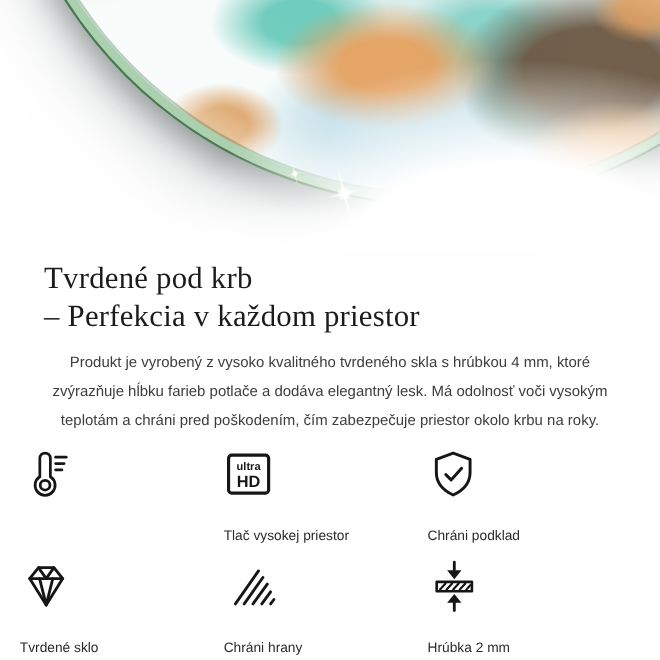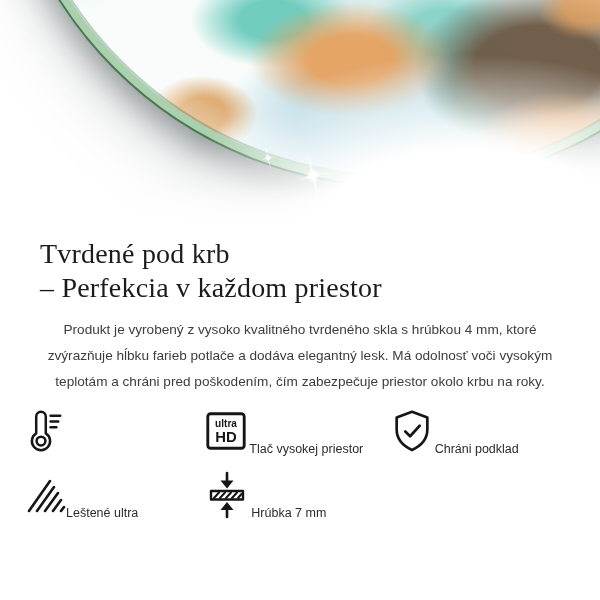--- a/index.html
+++ b/index.html
@@ -63,21 +63,21 @@
   }
   .desc{
     margin:13px 40px 0 40px;
     font-size:13.6px;line-height:1.92;color:#3d3d3d;text-align:center;
   }
   
   .features{
     margin-top:11px;padding:0 26px 0 18px;
     display:grid;grid-template-columns:repeat(3,1fr);row-gap:14px;
   }
-  .feature{display:flex;flex-direction:row;align-items:flex-end;}
+  .feature{display:flex;flex-direction:column;align-items:flex-start;gap:16px;}
   .feature .icon-box{height:50px;display:flex;align-items:center;justify-content:center;}
   .feature .label{margin-top:8px;font-size:12.5px;color:#2b2b2b;text-align:center;}
   svg.fi{stroke:#161616;fill:none;stroke-width:2.6;stroke-linecap:round;stroke-linejoin:round;}
   svg.fi .fill{fill:#161616;stroke:none;}
   svg.fi text{fill:#161616;stroke:none;font-family:"Liberation Sans",sans-serif;}
 </style>
 </head>
 <body>
 
 <div class="hero">
@@ -131,47 +131,58 @@
   <div class="feature">
     <div class="icon-box">
       <svg class="fi" width="46" height="48" viewBox="0 0 48 48">
         <path d="M24,4 L40,10 v12.5 c0,10.5 -7.2,17.3 -16,21.3 c-8.8,-4 -16,-10.8 -16,-21.3 V10 Z" stroke-width="2.8"></path>
         <path d="M17,24.5 l5,5 l10,-11" stroke-width="2.8"></path>
       </svg>
     </div>
     <div class="label">Chráni podklad</div>
   </div>
 
+  <div class="feature">
+    <div class="icon-box">
+      <svg class="fi" width="48" height="44" viewBox="0 0 48 44" stroke-width="2.2">
+        <path d="M9,15 L17,5 H31 L39,15 L24,39 Z"></path>
+        <line x1="9" y1="15" x2="39" y2="15"></line>
+        <path d="M17,5 L24,15 L31,5"></path>
+        <path d="M18,15 L24,39 M30,15 L24,39"></path>
+      </svg>
+    </div>
+    <div class="label">Tvrdené sklo</div>
+  </div>
 
   <div class="feature">
     <div class="icon-box">
       <svg class="fi" width="48" height="44" viewBox="0 0 48 44" stroke-width="4.6" stroke-linecap="butt">
         <line x1="11" y1="38" x2="32" y2="8"></line>
         <line x1="19" y1="38" x2="36" y2="14"></line>
         <line x1="27" y1="38" x2="40" y2="20"></line>
         <line x1="35" y1="38" x2="43" y2="27"></line>
         <line x1="43" y1="38" x2="46" y2="34"></line>
       </svg>
     </div>
-    <div class="label">Leštené ultra</div>
+    <div class="label">Chráni hrany</div>
   </div>
 
   <div class="feature">
     <div class="icon-box">
       <svg class="fi" width="48" height="48" viewBox="0 0 48 48">
         <line x1="24" y1="2" x2="24" y2="10"></line>
         <path class="fill" d="M17.5,9.5 H30.5 L24,17.5 Z"></path>
         <rect x="8" y="20" width="32" height="8.5" stroke-width="2.4"></rect>
         <g stroke-width="2">
           <line x1="11" y1="27" x2="16" y2="21.5"></line>
           <line x1="17" y1="27" x2="22" y2="21.5"></line>
           <line x1="23" y1="27" x2="28" y2="21.5"></line>
           <line x1="29" y1="27" x2="34" y2="21.5"></line>
           <line x1="35" y1="27" x2="38.5" y2="23"></line>
         </g>
         <path class="fill" d="M17.5,39 H30.5 L24,31 Z"></path>
         <line x1="24" y1="38.5" x2="24" y2="46"></line>
       </svg>
     </div>
-    <div class="label">Hrúbka 7 mm</div>
+    <div class="label">Hrúbka 2 mm</div>
   </div>
 
 </div>
 
 </body></html>

